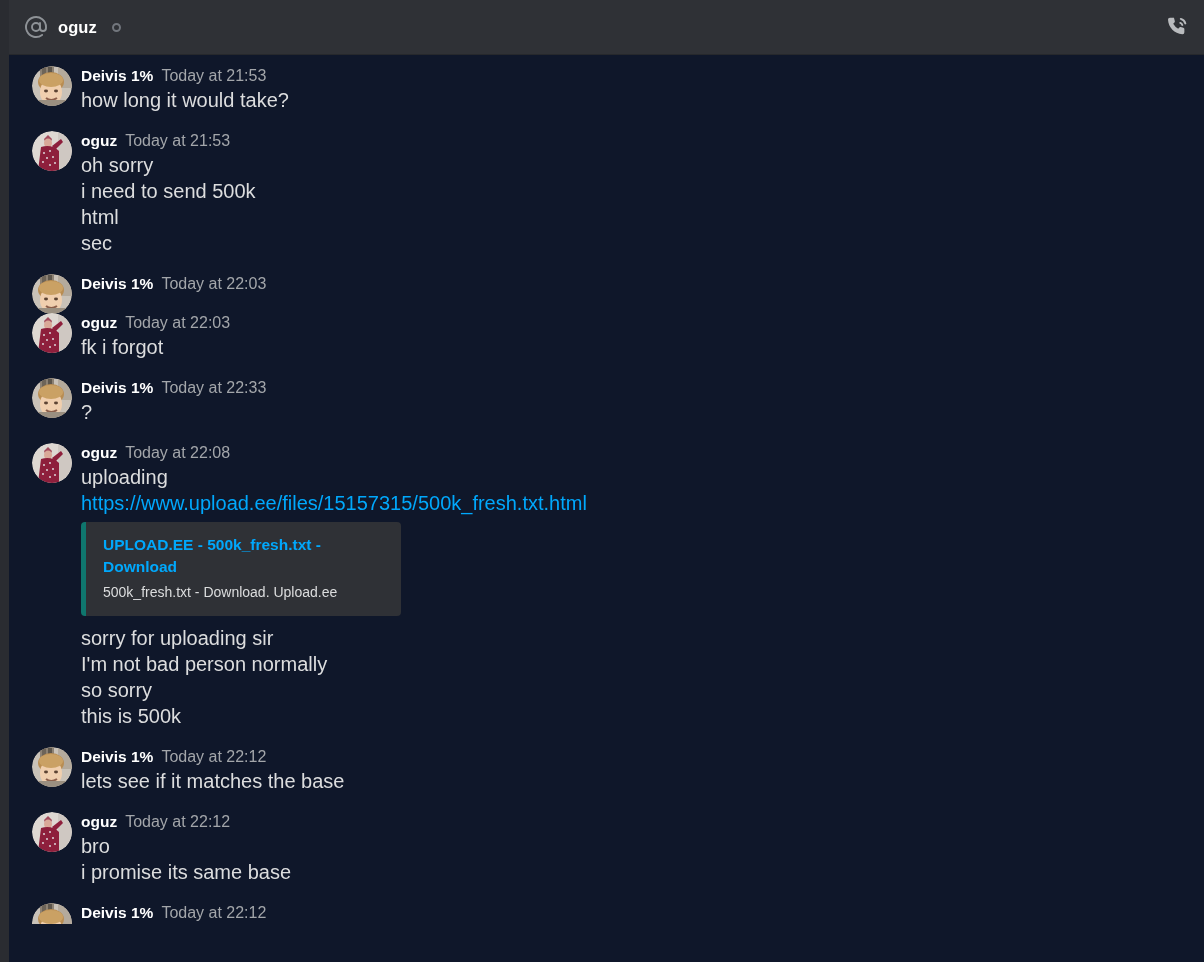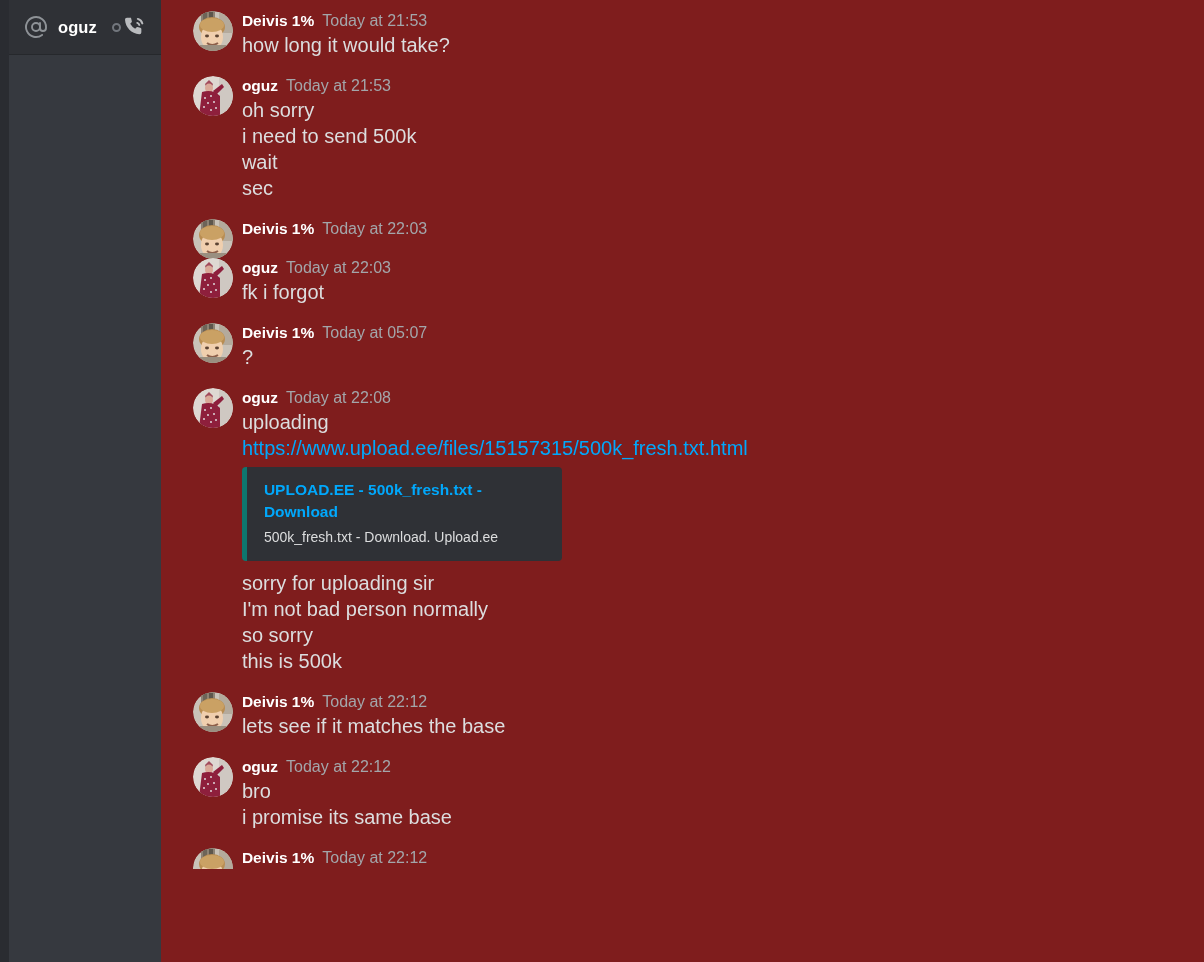--- a/index.html
+++ b/index.html
@@ -11,20 +11,21 @@
     background: #36393f;
     font-family: "Liberation Sans", sans-serif;
   }
 
   #app {
     position: relative;
     width: 1204px;
     height: 962px;
     background: #36393f;
     display: flex;
+    flex-direction: column;
   }
 
   
   .left-rail {
     position: absolute;
     left: 0;
     top: 0;
     width: 9px;
     height: 962px;
     background: #2a2c31;
@@ -83,21 +84,21 @@
     color: #b9bbbe;
     display: block;
   }
 
   
   .messages {
     position: relative;
     flex: 1;
     overflow: hidden;
     padding-left: 9px;
-    background: #7f1d1d;
+    background: #0f172a;
   }
   .messages-inner {
     position: relative;
     padding-top: 2px;
   }
 
   .msg-group {
     position: relative;
     padding: 0 16px 0 72px;
     margin-top: 17px;
@@ -260,21 +261,21 @@
               <circle cx="23" cy="32" r="1.1" fill="#d9c9cf"></circle>
             </g>
           </svg>
         </div>
         <div class="msg-head">
           <span class="author">oguz</span>
           <span class="timestamp">Today at 21:53</span>
         </div>
         <div class="msg-line">oh sorry</div>
         <div class="msg-line">i need to send 500k</div>
-        <div class="msg-line">wait</div>
+        <div class="msg-line">html</div>
         <div class="msg-line">sec</div>
       </div>
 
       <div class="msg-group">
         <div class="avatar">
           <svg viewBox="0 0 40 40">
             <defs>
                 <clipPath id="c2">
                   <circle cx="20" cy="20" r="20"></circle>
                 </clipPath>
@@ -352,21 +353,21 @@
               <ellipse cx="19" cy="14" rx="12" ry="7" fill="#caa164"></ellipse>
               <ellipse cx="14" cy="25" rx="2" ry="1.4" fill="#5c4433"></ellipse>
               <ellipse cx="24" cy="25" rx="2" ry="1.4" fill="#5c4433"></ellipse>
               <path d="M14 32 Q19 36 25 32" stroke="#8c5f4a" stroke-width="2" fill="none"></path>
               <rect x="0" y="34" width="40" height="6" fill="#9a8f80"></rect>
             </g>
           </svg>
         </div>
         <div class="msg-head">
           <span class="author">Deivis 1%</span>
-          <span class="timestamp">Today at 05:07</span>
+          <span class="timestamp">Today at 22:33</span>
         </div>
         <div class="msg-line">?</div>
       </div>
 
       <div class="msg-group">
         <div class="avatar">
           <svg viewBox="0 0 40 40">
             <defs>
                 <clipPath id="c5">
                   <circle cx="20" cy="20" r="20"></circle>

